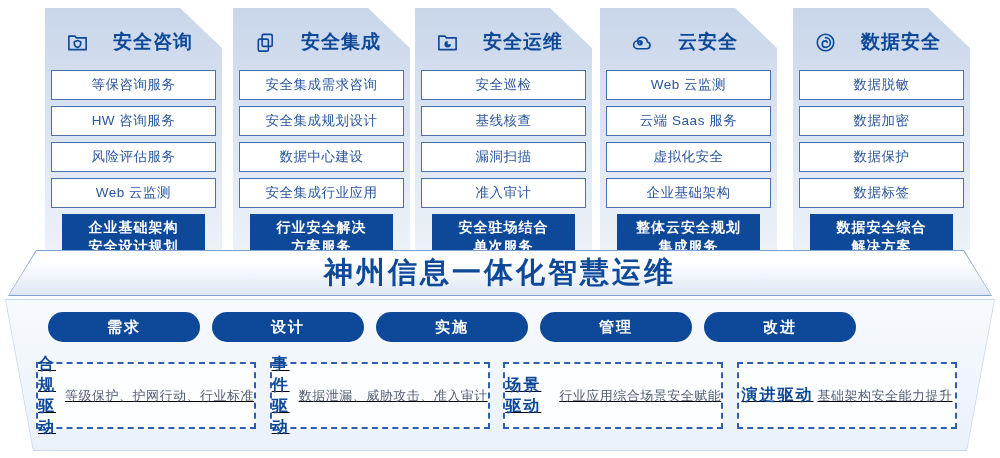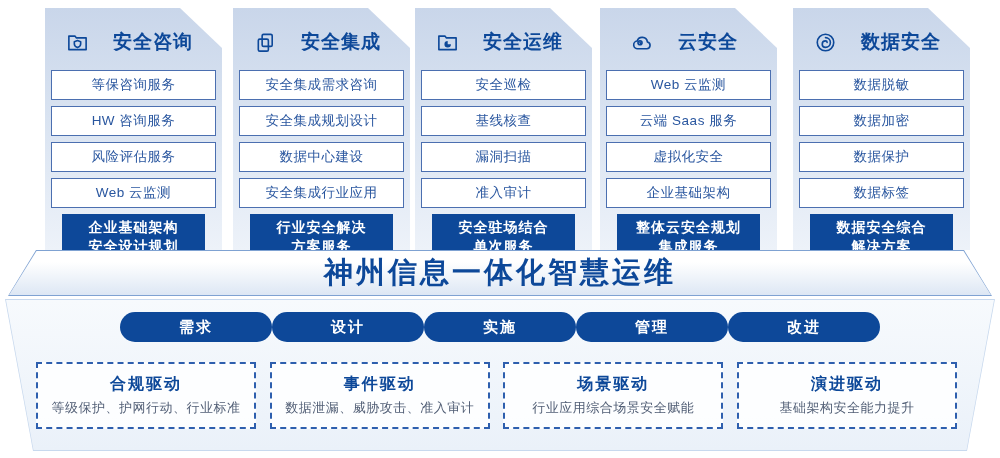--- a/index.html
+++ b/index.html
@@ -43,32 +43,32 @@
   
   .platform-outer{
     position:absolute;left:5px;top:299px;width:990px;height:152px;background:#c8d9ee;
     clip-path:polygon(0 0,100% 0,calc(100% - 28px) 100%,28px 100%);
   }
   .platform-inner{
     position:absolute;inset:1px;background:linear-gradient(180deg,#f7fafd,#eaf1f9);
     clip-path:polygon(0 0,100% 0,calc(100% - 27.5px) 100%,27.5px 100%);
   }
   
-  .pills{position:absolute;left:48px;top:312px;width:904px;display:flex;justify-content:center;}
+  .pills{position:absolute;left:48px;top:312px;width:904px;display:flex;justify-content:flex-start;gap:12px;}
   .pill{
     width:152px;height:30px;border-radius:15px;background:#0d4899;color:#fff;
     font-weight:bold;font-size:15px;letter-spacing:2px;
     display:flex;align-items:center;justify-content:center;
   }
   
   .drivers{position:absolute;left:36px;top:362px;width:921px;display:flex;justify-content:space-between;}
   .driver{
     width:220px;height:67px;box-sizing:border-box;border:2px dashed #2e5fae;
     background:rgba(255,255,255,.85);
-    display:flex;flex-direction:column;align-items:center;justify-content:center;gap:4px;
+    display:flex;flex-direction:row;align-items:center;justify-content:center;gap:4px;text-decoration:underline;
   }
   .driver-title{font-size:16px;font-weight:bold;color:#0d4899;letter-spacing:2px;}
   .driver-desc{font-size:13px;color:#515e75;letter-spacing:.5px;white-space:nowrap;}
   .ic{stroke:#0d4899;fill:none;stroke-width:1.7;stroke-linejoin:round;stroke-linecap:round;}
 </style>
 </head>
 <body>
 
 <div class="stage">
 

